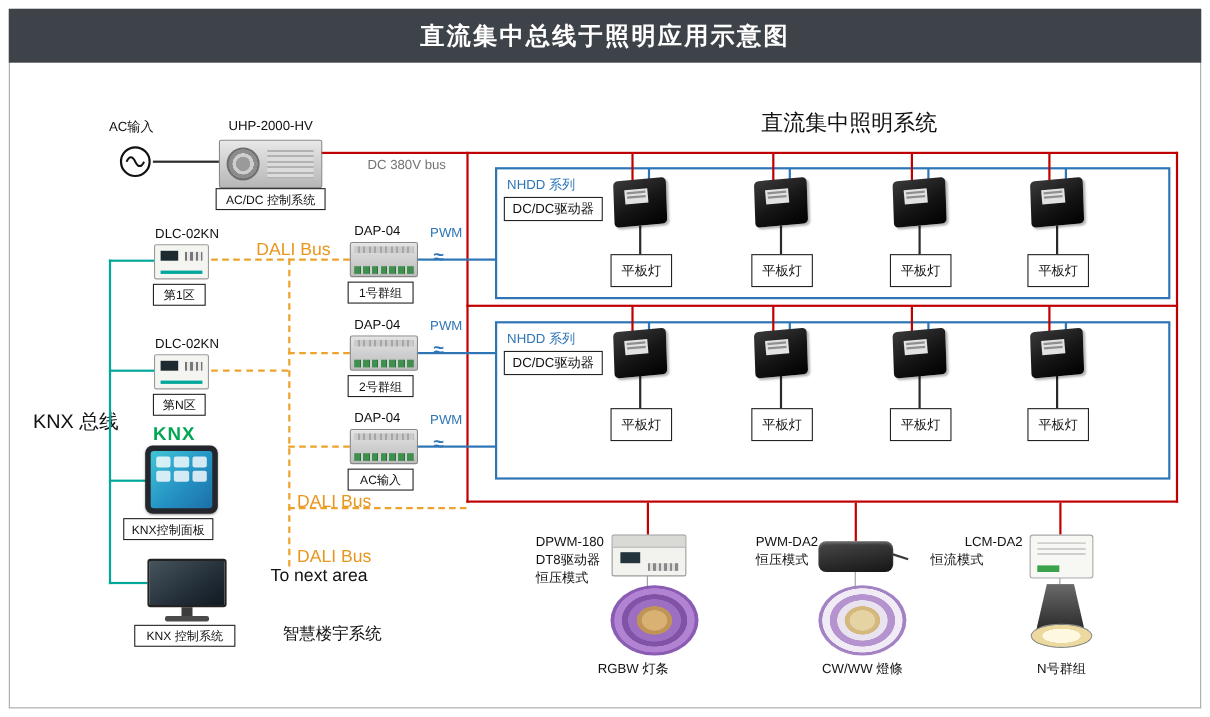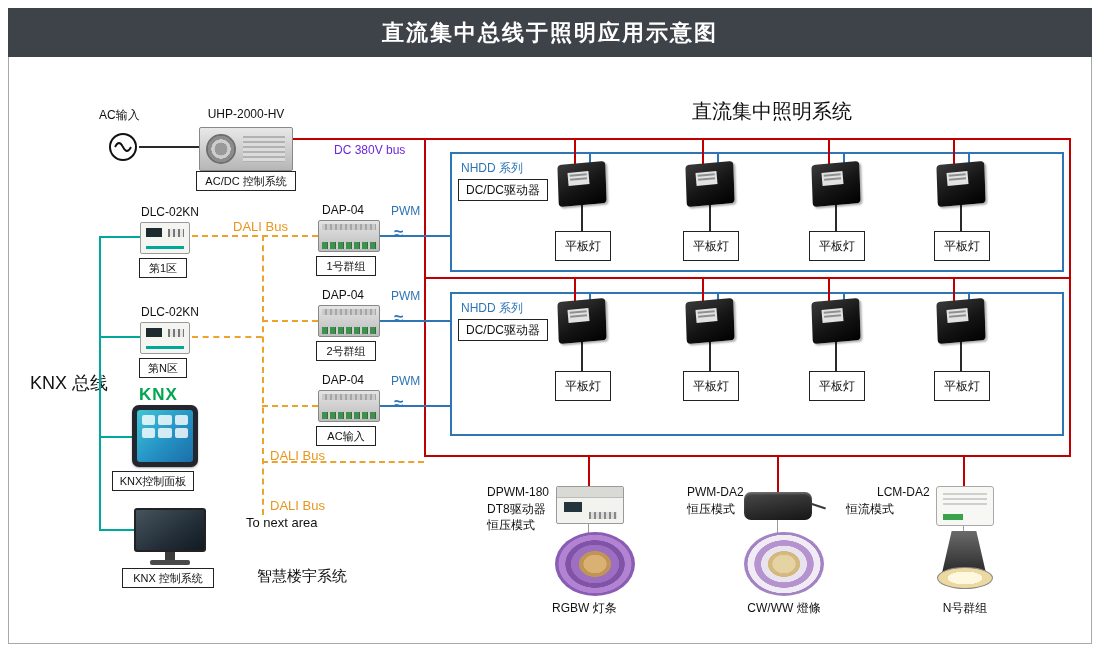--- a/index.html
+++ b/index.html
@@ -4,22 +4,22 @@
 <style>
   html,body{margin:0;padding:0}
   body{width:1100px;height:652px;position:relative;background:#fff;
        font-family:"Liberation Sans","DejaVu Sans",sans-serif;overflow:hidden;color:#111}
   .frame{position:absolute;left:8px;top:8px;right:8px;bottom:8px;border:1px solid #a9a9a9}
   .hdr{position:absolute;left:8px;top:8px;right:8px;height:49px;background:#3e434a;
        display:flex;align-items:center;justify-content:center}
   .hdr span{color:#fff;font-size:22px;font-weight:600;letter-spacing:2px}
   .t{position:absolute;font-size:12px;font-weight:400;white-space:nowrap}
   .tn{font-weight:400}
-  .t11{font-size:13px}
-  .c-red{color:#6d28d9}.c-blu{color:#2e75b6}.c-org{color:#e8961e}.c-grn{color:#00a651}
+  .t11{font-size:16px}
+  .c-red{color:#737373}.c-blu{color:#2e75b6}.c-org{color:#e8961e}.c-grn{color:#00a651}
   .box{position:absolute;border:1px solid #222;background:#fff;display:flex;align-items:center;
        justify-content:center;font-size:11px;white-space:nowrap;z-index:3}
   .ln{position:absolute;z-index:1}
   .red{background:#c00000}.blu{background:#2e75b6}.dk{background:#2a2a2a}
   .teal{background:#00a79b}.gry{background:#9a9a9a}
   .dh{position:absolute;height:0;border-top:2px dashed #eda32b;z-index:1}
   .dv{position:absolute;width:0;border-left:2px dashed #eda32b;z-index:1}
   .brect{position:absolute;border:2px solid #2e75b6;z-index:0}
   
   .driver{position:absolute;width:48px;height:42px;z-index:2}
@@ -316,21 +316,21 @@
 <span class="t" style="left:487px;top:485px">DPWM-180</span>
 <span class="t" style="left:487px;top:501px">DT8驱动器</span>
 <span class="t" style="left:487px;top:517px">恒压模式</span>
 <div class="dpwm">
     <div class="band"></div>
     <div class="scr"></div>
     <div class="trm"></div>
   </div>
 <div class="ln gry" style="left:588px;top:522px;width:1px;height:12px"></div>
 <div class="coil coil1"></div>
-<span class="t tn" style="left:552px;top:600px;width:72px;text-align:left">RGBW 灯条</span>
+<span class="t tn" style="left:536px;top:600px;width:72px;text-align:right">RGBW 灯条</span>
 
 <span class="t" style="left:687px;top:485px">PWM-DA2</span>
 <span class="t" style="left:687px;top:501px">恒压模式</span>
 <div class="blkdrv"></div>
 <div class="ln gry" style="left:777px;top:520px;width:1px;height:14px"></div>
 <div class="coil coil2"></div>
 <span class="t tn" style="left:744px;top:600px;width:80px;text-align:center">CW/WW 燈條</span>
 
 <span class="t" style="left:877px;top:485px">LCM-DA2</span>
 <span class="t" style="left:846px;top:501px">恒流模式</span>

